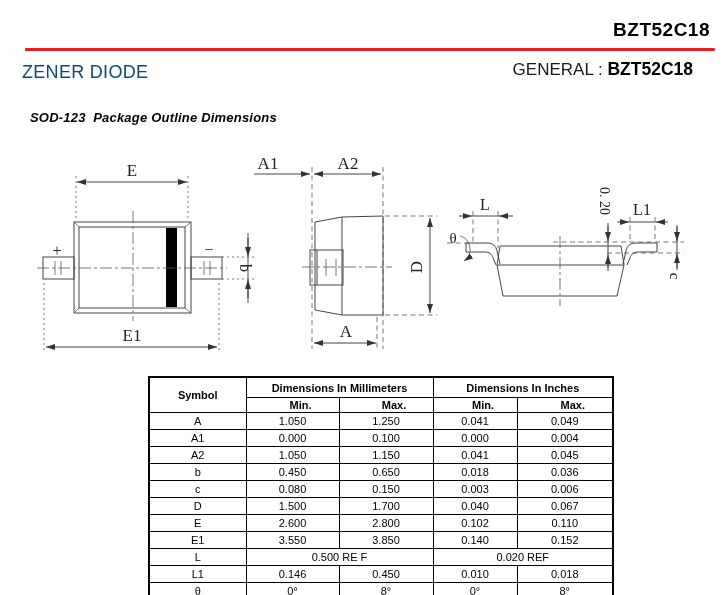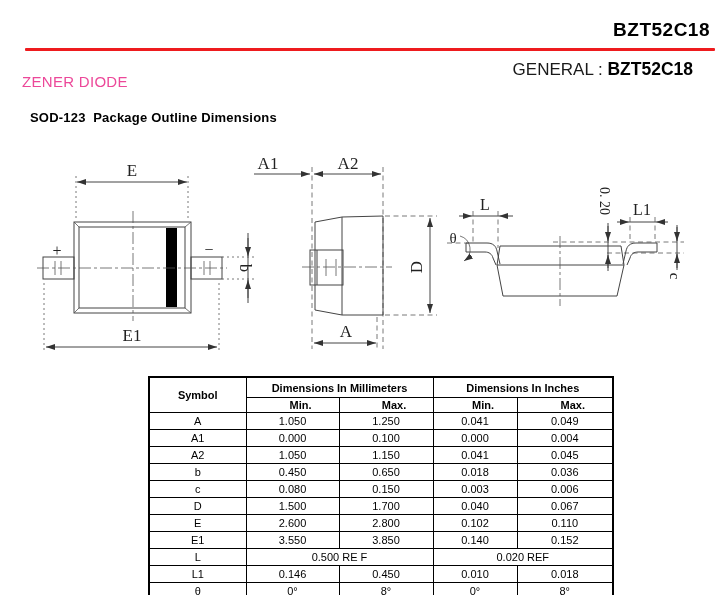--- a/index.html
+++ b/index.html
@@ -3,25 +3,25 @@
 <meta charset="utf-8">
 <style>
   html,body{margin:0;padding:0;background:#ffffff;}
   body{width:727px;height:595px;position:relative;overflow:hidden;
        font-family:"Liberation Sans",sans-serif;color:#111;}
   .abs{position:absolute;}
 
   .part-number{top:19px;right:17px;font-size:19px;font-weight:bold;
                letter-spacing:0.5px;color:#000;}
   .red-rule{top:48px;left:25px;width:690px;height:3px;background:#ee1b1e;border-radius:1px;}
-  .device-type{top:73px;left:22px;font-size:15px;color:#ec4899;letter-spacing:0.3px;}
+  .device-type{top:62px;left:22px;font-size:18px;color:#0c4a6e;letter-spacing:0.3px;}
   .general-line{top:59px;right:34px;font-size:17px;color:#1a1a1a;}
   .general-line .pn{font-weight:bold;font-size:17.5px;color:#000;}
   .section-title{top:110px;left:30px;font-size:13px;font-weight:bold;color:#000;
-                 white-space:pre;letter-spacing:0.2px;}
+                 white-space:pre;letter-spacing:0.2px;font-style:italic;}
 
   svg text{font-family:"Liberation Serif","DejaVu Serif",serif;fill:#222;}
   svg .ln{stroke:#444;stroke-width:1;fill:none;}
   svg .thin{stroke:#555;stroke-width:0.8;fill:none;}
   svg .dot{stroke-dasharray:2,3;}
   svg .dsh{stroke-dasharray:5,3.5;}
   svg .cl{stroke-dasharray:12,3,3,3;stroke-width:0.8;stroke:#555;}
 
   table.dims{position:absolute;left:148px;top:376px;width:465px;
              border-collapse:collapse;border:2px solid #000;table-layout:fixed;}

